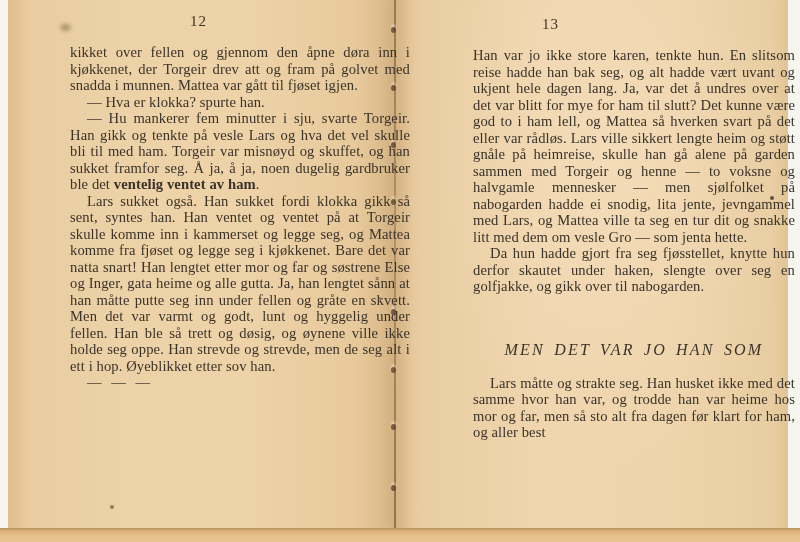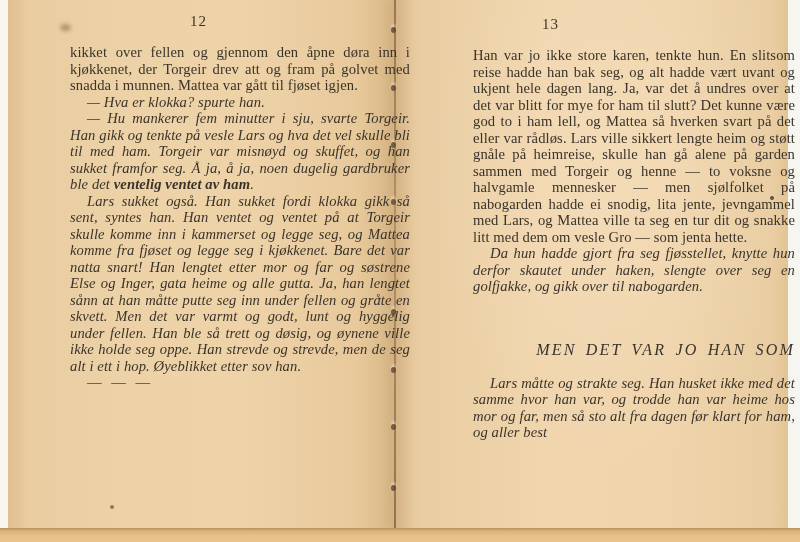--- a/index.html
+++ b/index.html
@@ -39,29 +39,29 @@
     background:linear-gradient(180deg,#b3925f 0%,#dcb279 22%,#e7c08a 55%,#e9c48f 100%);
   }
   .pagenum {
     position:absolute; font-size:15px; color:#3c352b; letter-spacing:1px;
   }
   .col {
     position:absolute; color:#3a332a; font-size:14.6px; line-height:16.5px;
     text-align:justify; letter-spacing:0.1px;
   }
   .col p { margin:0; }
-  .indent { text-indent:17px;font-style:italic; }
+  .indent { text-indent:17px; }
   .bold-run { font-weight:bold; }
   .separator {
     letter-spacing:3px; text-indent:17px; text-align:left;
     margin:1px 0 0 0; color:#443c31;
   }
   .chapter-heading {
     font-style:italic; font-size:16px; line-height:23px;
-    letter-spacing:2.2px; word-spacing:3px; text-align:right;
+    letter-spacing:2.2px; word-spacing:3px; text-align:center;
     margin:43px 0 14px 0; color:#3a332a;
   }
   .speck { position:absolute; border-radius:50%; background:rgba(110,85,55,.5); }
   .speck.s1 { left:52px; top:24px; width:11px; height:7px; filter:blur(2px); }
   .speck.s2 { left:762px; top:196px; width:4px; height:4px; background:rgba(60,50,38,.8); }
   .speck.s3 { left:102px; top:505px; width:4px; height:4px; background:rgba(80,62,45,.6); }
   .speck.s4 { left:370px; top:297px; width:3px; height:3px; background:rgba(90,70,50,.5); }
 </style>
 </head>
 <body>

